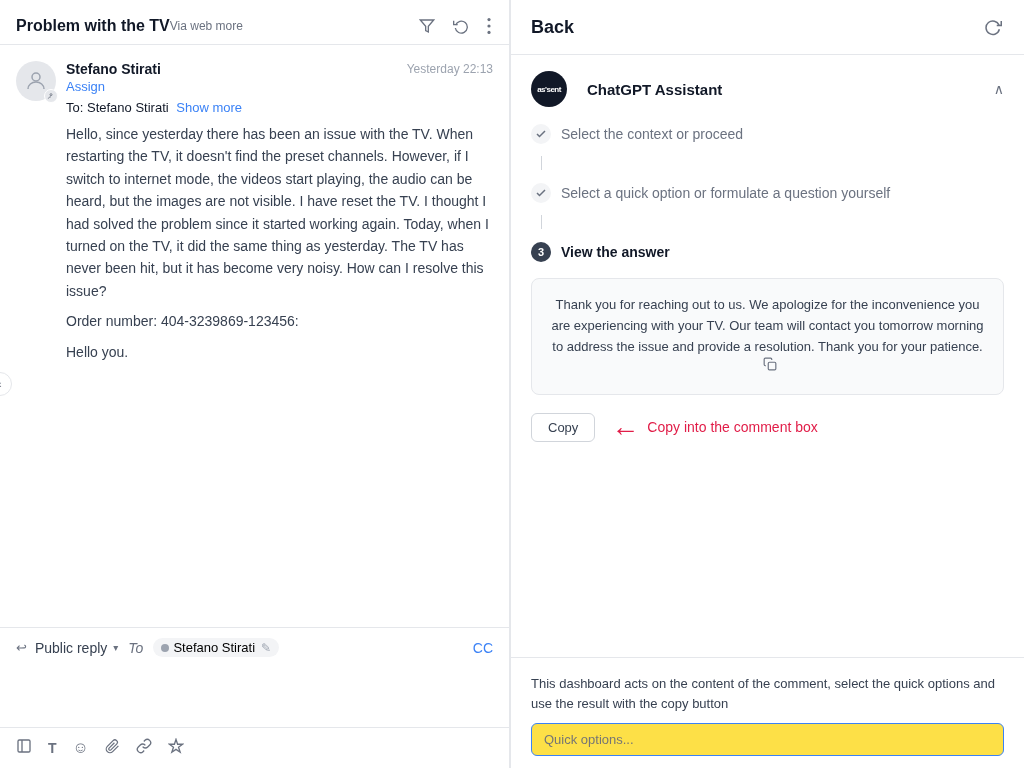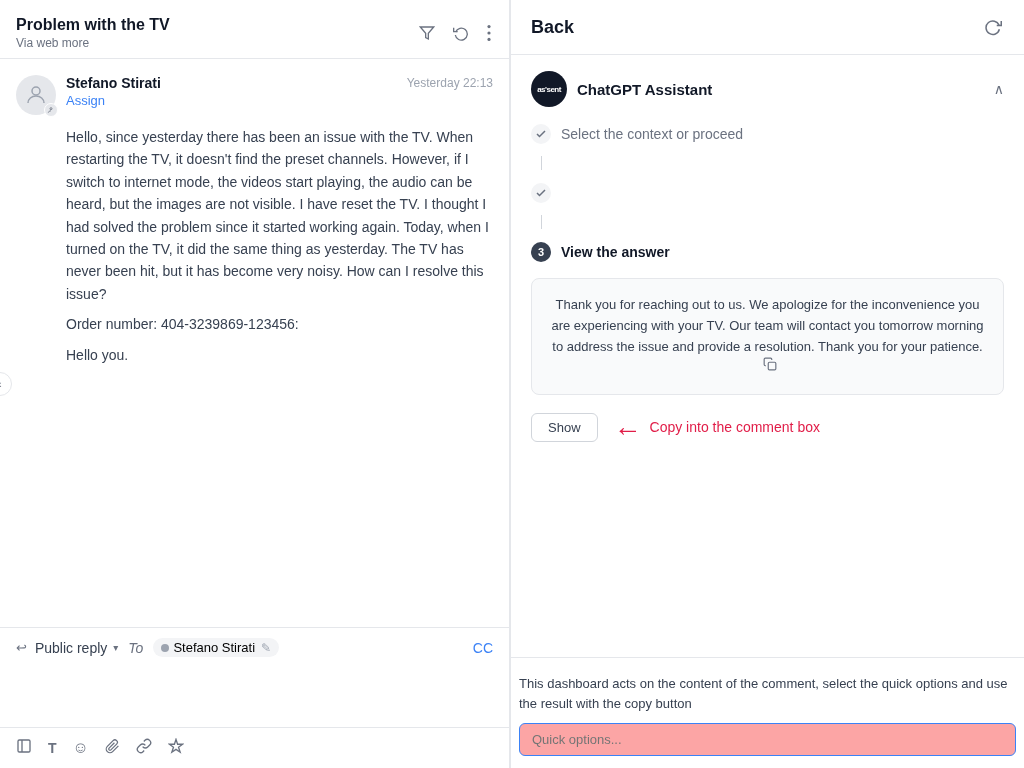--- a/index.html
+++ b/index.html
@@ -2,41 +2,41 @@
 <html><head>
   <meta charset="utf-8">
   <style>
     * { box-sizing: border-box; margin: 0; padding: 0; }
     body { font-family: -apple-system, BlinkMacSystemFont, 'Segoe UI', sans-serif; font-size: 14px; background: #f3f4f6; display: flex; height: 768px; width: 1024px; overflow: hidden; }
 
     
     .left-panel { width: 510px; background: #fff; display: flex; flex-direction: column; border-right: 1px solid #e5e7eb; position: relative; }
 
     .left-header { padding: 16px 16px 8px 16px; border-bottom: 1px solid #e5e7eb; display: flex; align-items: center; justify-content: space-between; }
-    .left-header-title { display: flex; flex-direction: column; }
+    .left-header-title { display: flex; flex-direction: row; }
     .left-header-title .ticket-title { font-size: 16px; font-weight: 600; color: #111827; }
     .left-header-title .ticket-source { font-size: 12px; color: #6b7280; margin-top: 2px; }
     .left-header-icons { display: flex; gap: 14px; align-items: center; }
     .icon-btn { background: none; border: none; cursor: pointer; color: #6b7280; font-size: 16px; padding: 2px; display: flex; align-items: center; }
 
     .collapse-tab { position: absolute; left: -12px; top: 50%; transform: translateY(-50%); background: #fff; border: 1px solid #e5e7eb; border-radius: 50%; width: 24px; height: 24px; display: flex; align-items: center; justify-content: center; cursor: pointer; font-size: 10px; color: #6b7280; z-index: 10; }
 
     .conversation-body { flex: 1; overflow-y: auto; padding: 16px; }
 
     .message-item { display: flex; gap: 10px; margin-bottom: 16px; }
     .avatar { width: 40px; height: 40px; border-radius: 50%; background: #e5e7eb; display: flex; align-items: center; justify-content: center; flex-shrink: 0; position: relative; }
     .avatar svg { width: 24px; height: 24px; color: #9ca3af; }
     .avatar-badge { position: absolute; bottom: -2px; right: -2px; width: 14px; height: 14px; border-radius: 50%; background: #e5e7eb; display: flex; align-items: center; justify-content: center; border: 1px solid #fff; }
     .avatar-badge svg { width: 8px; height: 8px; }
 
     .message-content { flex: 1; }
     .message-header { display: flex; align-items: center; justify-content: space-between; margin-bottom: 2px; }
     .sender-name { font-weight: 600; color: #111827; font-size: 14px; }
     .message-time { font-size: 12px; color: #9ca3af; }
-    .assign-link { color: #3b82f6; font-size: 13px; cursor: pointer; display: block; margin-bottom: 18px; }
+    .assign-link { color: #3b82f6; font-size: 13px; cursor: pointer; display: block; margin-bottom: 6px; }
     .message-to { font-size: 13px; color: #6b7280; margin-bottom: 8px; }
     .message-to span { color: #111827; }
     .show-more { color: #3b82f6; cursor: pointer; margin-left: 4px; font-size: 13px; }
     .message-text { font-size: 14px; color: #374151; line-height: 1.6; }
     .message-text p { margin-bottom: 8px; }
 
     
     .reply-bar { border-top: 1px solid #e5e7eb; padding: 10px 16px; display: flex; align-items: center; gap: 10px; background: #fff; }
     .reply-type { display: flex; align-items: center; gap: 4px; color: #374151; font-size: 14px; cursor: pointer; }
     .reply-to-label { font-size: 14px; color: #6b7280; font-style: italic; }
@@ -76,25 +76,25 @@
     .step-check.done { background: #f3f4f6; color: #6b7280; font-size: 11px; }
     .step-check.active { background: #374151; color: #fff; font-size: 11px; font-weight: 700; }
     .step-text { font-size: 14px; color: #6b7280; }
     .step-text.active { color: #111827; font-weight: 700; }
 
     .answer-box { background: #f9fafb; border: 1px solid #e5e7eb; border-radius: 8px; padding: 16px; margin-bottom: 16px; text-align: center; position: relative; }
     .answer-text { font-size: 13px; color: #374151; line-height: 1.6; }
     .copy-icon { display: inline-flex; align-items: center; justify-content: center; cursor: pointer; color: #6b7280; font-size: 14px; margin-left: 4px; }
 
     .back-btn { background: #fff; border: 1px solid #d1d5db; border-radius: 6px; padding: 6px 16px; font-size: 13px; color: #374151; cursor: pointer; }
-    .quick-option-input { border: 1px solid #3b82f6; border-radius: 6px; padding: 8px 12px; width: 100%; font-size: 13px; color: #374151; background: #fca5a5; }
+    .quick-option-input { border: 1px solid #3b82f6; border-radius: 6px; padding: 8px 12px; width: 100%; font-size: 13px; color: #374151; background: #fde047; }
     .step-row { display: flex; align-items: center; gap: 10px; }
     .connector { width: 1px; height: 14px; background: #d1d5db; margin-left: 10px; }
 
-    .right-bottom-section { border-top: 1px solid #e5e7eb; padding: 16px 8px 12px; }
+    .right-bottom-section { border-top: 1px solid #e5e7eb; padding: 16px 20px 12px; }
   </style>
 </head>
 <body>
 
 <div class="left-panel">
 
   <div class="collapse-tab">‹</div>
 
   <div class="left-header">
     <div class="left-header-title">
@@ -136,20 +136,25 @@
               <path d="M4 20c0-3 3.2-5.5 8-5.5"></path>
             </svg>
         </div>
       </div>
       <div class="message-content">
         <div class="message-header">
           <span class="sender-name">Stefano Stirati</span>
           <span class="message-time">Yesterday 22:13</span>
         </div>
         <a class="assign-link">Assign</a>
+        <div class="message-to">
+          <span>To:</span>
+          <span>Stefano Stirati</span>
+          <a class="show-more">Show more</a>
+        </div>
         <div class="message-text">
           <p>Hello, since yesterday there has been an issue with the TV. When restarting the TV, it doesn't find the preset channels. However, if I switch to internet mode, the videos start playing, the audio can be heard, but the images are not visible. I have reset the TV. I thought I had solved the problem since it started working again. Today, when I turned on the TV, it did the same thing as yesterday. The TV has never been hit, but it has become very noisy. How can I resolve this issue?</p>
           <p>Order number: 404-3239869-123456:</p>
           <p>Hello you.</p>
         </div>
       </div>
     </div>
   </div>
 
   <div class="reply-bar">
@@ -208,21 +213,21 @@
           <polyline points="23 4 23 10 17 10"></polyline>
           <path d="M20.49 15a9 9 0 1 1-.4-5.4"></path>
         </svg>
     </button>
   </div>
 
   <div class="right-body">
 
     <div class="chatgpt-section">
       <div class="chatgpt-header">
-        <div style="display:flex; align-items:center; flex:1;">
+        <div style="display:flex; align-items:center; gap:10px; flex:1;">
           <div class="chatgpt-logo">
             <span class="chatgpt-logo-text" style="font-size:8px; letter-spacing:-0.5px; color:#fff; font-weight:700;">as'sent</span>
           </div>
           <span class="chatgpt-name">ChatGPT Assistant</span>
         </div>
         <span class="chevron-up">∧</span>
       </div>
 
       <div class="steps-list">
 
@@ -235,20 +240,21 @@
           <span class="step-text">Select the context or proceed</span>
         </div>
         <div class="connector" style="margin-left:10px;"></div>
 
         <div class="step-row">
           <div class="step-check done">
             <svg width="12" height="12" viewBox="0 0 24 24" fill="none" stroke="#6b7280" stroke-width="3">
                 <polyline points="20 6 9 17 4 12"></polyline>
               </svg>
           </div>
+          <span class="step-text">Select a quick option or formulate a question yourself</span>
         </div>
         <div class="connector" style="margin-left:10px;"></div>
 
         <div class="step-row">
           <div class="step-check active">3</div>
           <span class="step-text active">View the answer</span>
         </div>
 
       </div>
 
@@ -258,21 +264,21 @@
           <span class="copy-icon">
             <svg width="14" height="14" viewBox="0 0 24 24" fill="none" stroke="currentColor" stroke-width="2">
                 <rect x="9" y="9" width="13" height="13" rx="2"></rect>
                 <path d="M5 15H4a2 2 0 0 1-2-2V4a2 2 0 0 1 2-2h9a2 2 0 0 1 2 2v1"></path>
               </svg>
           </span>
         </p>
       </div>
 
       <div style="display:flex; align-items:center; gap: 16px; margin-bottom: 8px;">
-        <button class="back-btn">Show</button>
+        <button class="back-btn">Copy</button>
         <div style="display:flex; align-items:center; gap:8px;">
 
           <span style="color:#e11d48; font-size:28px; font-weight:900;">←</span>
           <span style="color:#e11d48; font-size:14px; font-weight:400;">Copy into the comment box</span>
         </div>
       </div>
 
     </div>
   </div>
 

